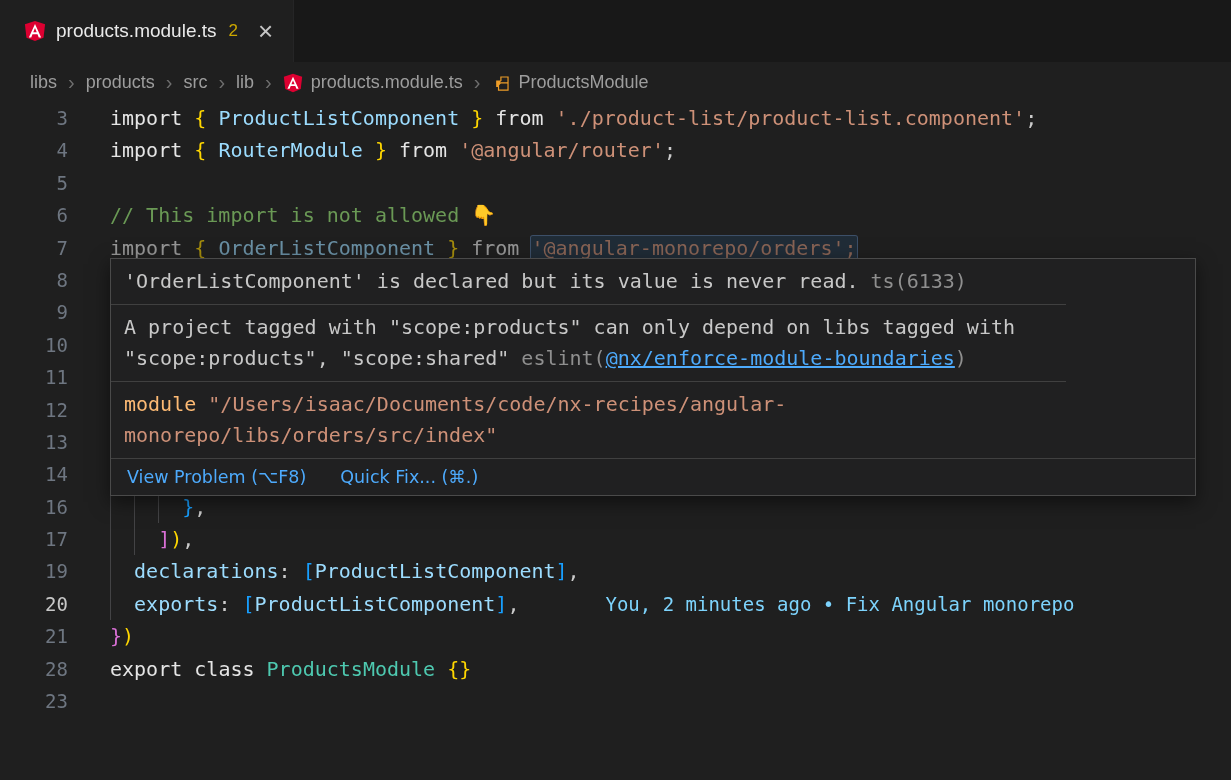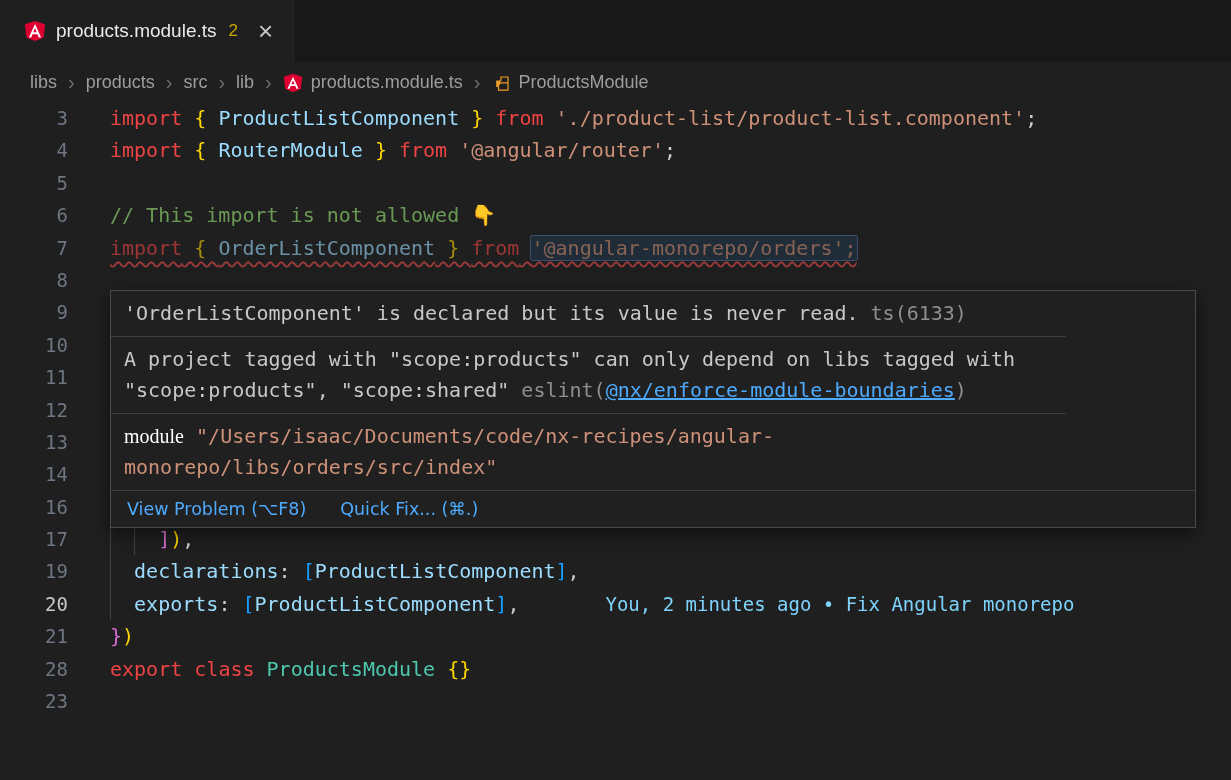--- a/index.html
+++ b/index.html
@@ -34,21 +34,21 @@
   
   .editor { position:relative; height:678px; }
   .line {
     display:flex; height:32.4px; line-height:32.4px; white-space:pre;
     font-family:"DejaVu Sans Mono", monospace; font-size:20px; color:#cccccc;
   }
   .ln { flex:none; width:68px; text-align:right; color:#6e7681; font-size:19px; }
   .line.active .ln { color:#c8c8c8; }
   .code { flex:1; padding-left:42px; }
 
-  .t-kw   { color:#ef4444; }
+  .t-kw   { color:#e5e5e5; }
   .t-prop { color:#9cdcfe; }
   .t-cls  { color:#4ec9b0; }
   .t-str  { color:#ce9178; }
   .t-cmt  { color:#6a9955; }
   .t-pln  { color:#cccccc; }
   .t-gold { color:#ffd700; }
   .t-pink { color:#da70d6; }
   .t-bblue{ color:#179fff; }
   .t-g {
     display:inline-block; width:2ch; height:32.4px; vertical-align:top;
@@ -64,27 +64,27 @@
     text-decoration-line:underline; text-decoration-style:wavy;
     text-decoration-color:#f14c4c; text-decoration-thickness:1.5px;
     text-underline-offset:6px; text-decoration-skip-ink:none;
   }
 
   
   .hover {
     position:absolute; left:110px; top:156px; width:1086px; z-index:5;
     background:#202021; border:1px solid #4a4a4a;
     box-shadow:0 6px 18px rgba(0,0,0,.5);
-    font-family:"DejaVu Sans Mono", monospace; font-size:20px; color:#c8c8c8;margin-top:32px;
+    font-family:"DejaVu Sans Mono", monospace; font-size:20px; color:#c8c8c8;
   }
   .hsec { padding:7px 13px; line-height:31px; max-width:955px; overflow-wrap:break-word; }
   .hsec + .hsec, .hactions { border-top:1px solid #404040; }
   .hsrc { color:#8f8f8f; }
   .hlink { color:#4daafc; text-decoration:underline; cursor:pointer; }
-  .hkw { color:#ffffff;font-family:Liberation Serif, serif; }
+  .hkw { color:#fdba74; }
   .hstr { color:#ce9178; }
   .hactions {
     display:flex; gap:34px; padding:7px 16px; line-height:22px;
     font-family:"DejaVu Sans","Liberation Sans",sans-serif; font-size:17.5px;
   }
   .haction { color:#4daafc; cursor:pointer; }
 </style>
 </head>
 <body>
 

